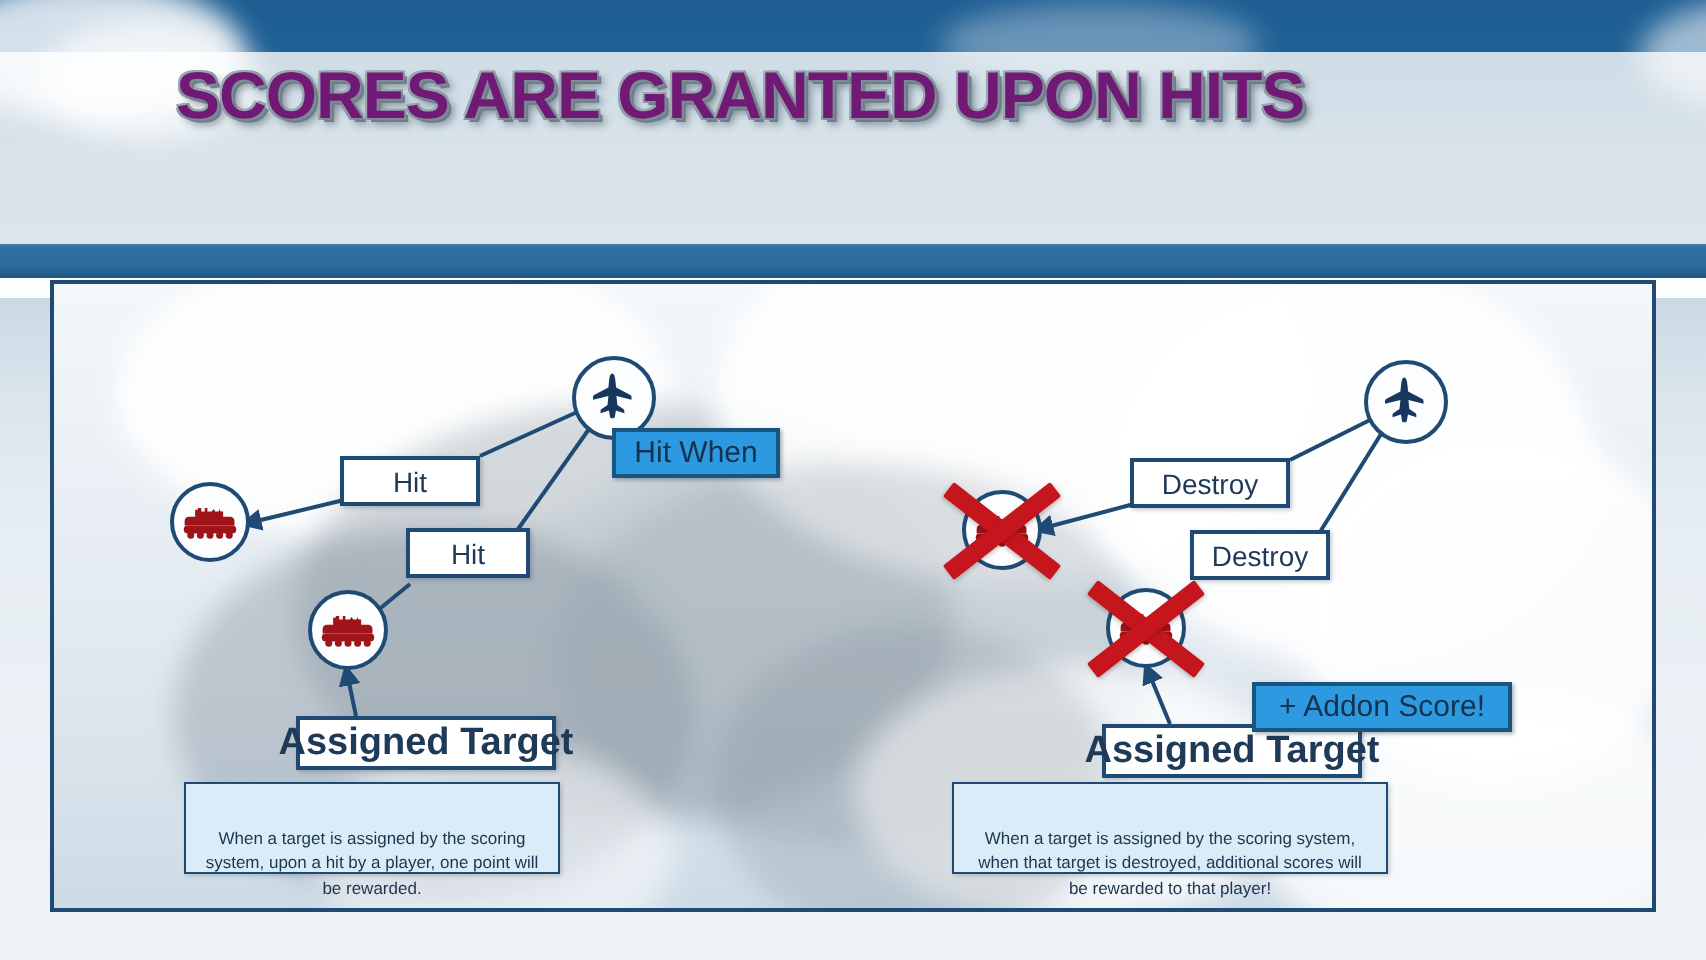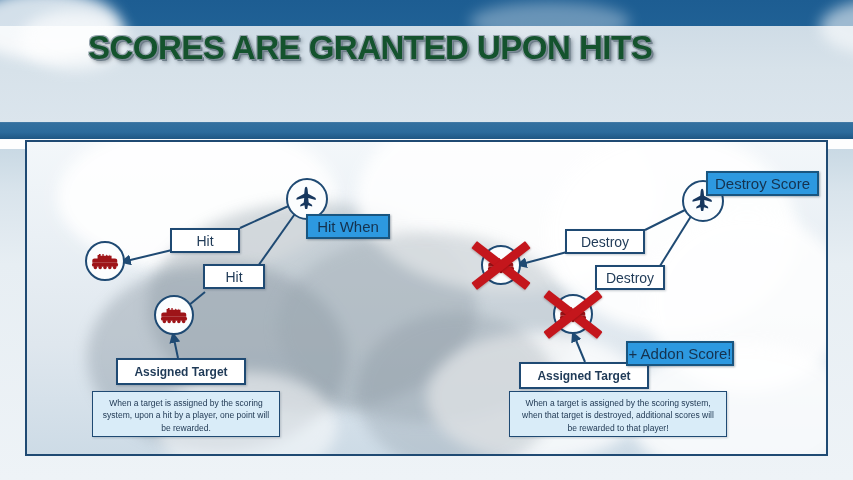--- a/index.html
+++ b/index.html
@@ -23,21 +23,21 @@
   
   .band-blue{position:absolute;left:0;right:0;top:122px;height:17px;
     background:linear-gradient(180deg,#35709f,#2b6a9b 60%,#1d5480);opacity:.92;}
   .band-white{position:absolute;left:0;right:0;top:139px;height:10px;background:#fdfefe;}
   .band-haze{position:absolute;left:0;right:0;top:26px;height:97px;
     background:linear-gradient(180deg,#cfdce6 0%,#d7e2ea 45%,#dbe5ed 100%);}
 
   
   .title{position:absolute;left:88px;top:29px;width:700px;
     font-size:33px;font-weight:bold;line-height:1.16;
-    letter-spacing:-.5px;color:#14532d;
+    letter-spacing:-.5px;color:#701a75;
     text-shadow:
       1px 1px 0 #7c8b96, 2px 2px 0 #6d7d89, -1px -1px 0 #9aa8b2,
       1px -1px 0 #8d9aa4, -1px 1px 0 #8d9aa4, 3px 3px 4px rgba(40,55,68,.55);
     text-transform:uppercase;}
   .title div{white-space:nowrap;}
 
   
   .panel{position:absolute;left:25px;top:140px;width:803px;height:316px;
     border:2px solid #1f4a73;box-sizing:border-box;overflow:hidden;}
   .panel-bg{position:absolute;inset:0;
@@ -50,33 +50,33 @@
   .node{position:absolute;border-radius:50%;background:#fbfdfe;
     border:2px solid #1f4a73;box-sizing:border-box;
     display:flex;align-items:center;justify-content:center;}
   .node svg{display:block;}
 
   
   .lbl{position:absolute;background:#ffffff;border:2px solid #1f4a73;
     box-sizing:border-box;color:#1f3a57;font-size:14px;
     display:flex;align-items:center;justify-content:center;
     box-shadow:1px 1px 2px rgba(30,50,70,.25);white-space:nowrap;text-align:center;}
-  .lbl.bold{font-weight:bold;font-size:12px;}
+  .lbl.bold{font-weight:bold;font-size:19px;margin-left:32px;}
 
   
   .badge{position:absolute;background:#2d99e0;border:2px solid #19557f;
     box-sizing:border-box;color:#15324e;font-size:15px;
     display:flex;align-items:center;justify-content:center;
     box-shadow:1px 1px 2px rgba(20,40,60,.35);white-space:nowrap;}
 
   
   .caption{position:absolute;background:#d9ecf8;border:1px solid #1f4a73;
     box-sizing:border-box;color:#1c3category;color:#1c3550;
     font-size:8.5px;line-height:1.45;text-align:center;
-    padding:5px 7px;box-shadow:1px 1px 2px rgba(30,50,70,.2);}
+    padding:21px 7px;box-shadow:1px 1px 2px rgba(30,50,70,.2);}
 
   
   .xmark{position:absolute;pointer-events:none;}
   .xmark i{position:absolute;left:0;top:50%;width:100%;height:9px;
     margin-top:-4.5px;background:#c4161c;border-radius:1px;
     box-shadow:0 1px 2px rgba(60,0,0,.25);}
   .xmark i.a{transform:rotate(38deg);}
   .xmark i.b{transform:rotate(-38deg);}
 </style>
 </head>
@@ -186,21 +186,20 @@
   <div class="caption" style="left:92px;top:391px;width:188px;height:46px;">When a target is assigned by the scoring system, upon a hit by a player, one point will be rewarded.</div>
 
   <div class="node" style="left:682px;top:180px;width:42px;height:42px;">
     <span>
       <svg width="28" height="28" viewBox="0 0 64 64">
         <path fill="#17375e" d="M30 4c2 0 3 3 3.4 6.5l1 9.5 15.8 8.4c1.2.6 1.8 1.5 1.8 2.6v3l-17.2-4.4 1 10.4 6.8 4.6c.8.6 1.2 1.3 1.2 2.2v2.6l-9.6-3-1.2 6.6c-.2 1.3-1 2-2 2h-1.6c-1 0-1.8-.7-2-2l-1.2-6.6-9.6 3v-2.6c0-.9.4-1.6 1.2-2.2l6.8-4.6 1-10.4L8 33.9v-3c0-1.1.6-2 1.8-2.6l15.8-8.4 1-9.5C27 7 28 4 30 4z"></path>
       </svg>
     </span>
   </div>
 
-  <div class="badge" style="left:706px;top:171px;width:113px;height:25px;">Destroy Score</div>
 
   <div class="lbl" style="left:565px;top:229px;width:80px;height:25px;">Destroy</div>
 
   <div class="lbl" style="left:595px;top:265px;width:70px;height:25px;">Destroy</div>
 
   <div class="node" style="left:481px;top:245px;width:40px;height:40px;">
     <span>
       <svg width="28" height="20" viewBox="0 0 64 44">
         <path fill="#9e1418" d="M18 6h4v4h4V6h3v4h5l2-3 2 3h4l1-3 1 3h3v6h8c3 0 5 2 5 5v5H3v-5c0-3 2-5 5-5h7V8h3V6z"></path>
         <rect x="2" y="26" width="60" height="9" rx="4.5" fill="#9e1418"></rect>
@@ -230,21 +229,21 @@
       </svg>
     </span>
   </div>
   <div class="xmark" style="left:539px;top:280px;width:68px;height:68px;">
       <i class="a"></i>
       <i class="b"></i>
     </div>
 
   <div class="lbl bold" style="left:519px;top:362px;width:130px;height:27px;">Assigned Target</div>
 
-  <div class="badge" style="left:626px;top:341px;width:108px;height:25px;text-align:center;">+ Addon Score!</div>
-
-  <div class="caption" style="left:509px;top:391px;width:218px;height:46px;">When a target is assigned by the scoring system, when that target is destroyed, additional scores will be rewarded to that player!</div>
+  <div class="badge" style="left:626px;top:341px;width:130px;height:25px;text-align:center;">+ Addon Score!</div>
+
+  <div class="caption" style="left:476px;top:391px;width:218px;height:46px;">When a target is assigned by the scoring system, when that target is destroyed, additional scores will be rewarded to that player!</div>
 
   <div class="title">
     <div>SCORES ARE GRANTED UPON HITS</div>
   </div>
 
 </div>
 
 </body></html>

